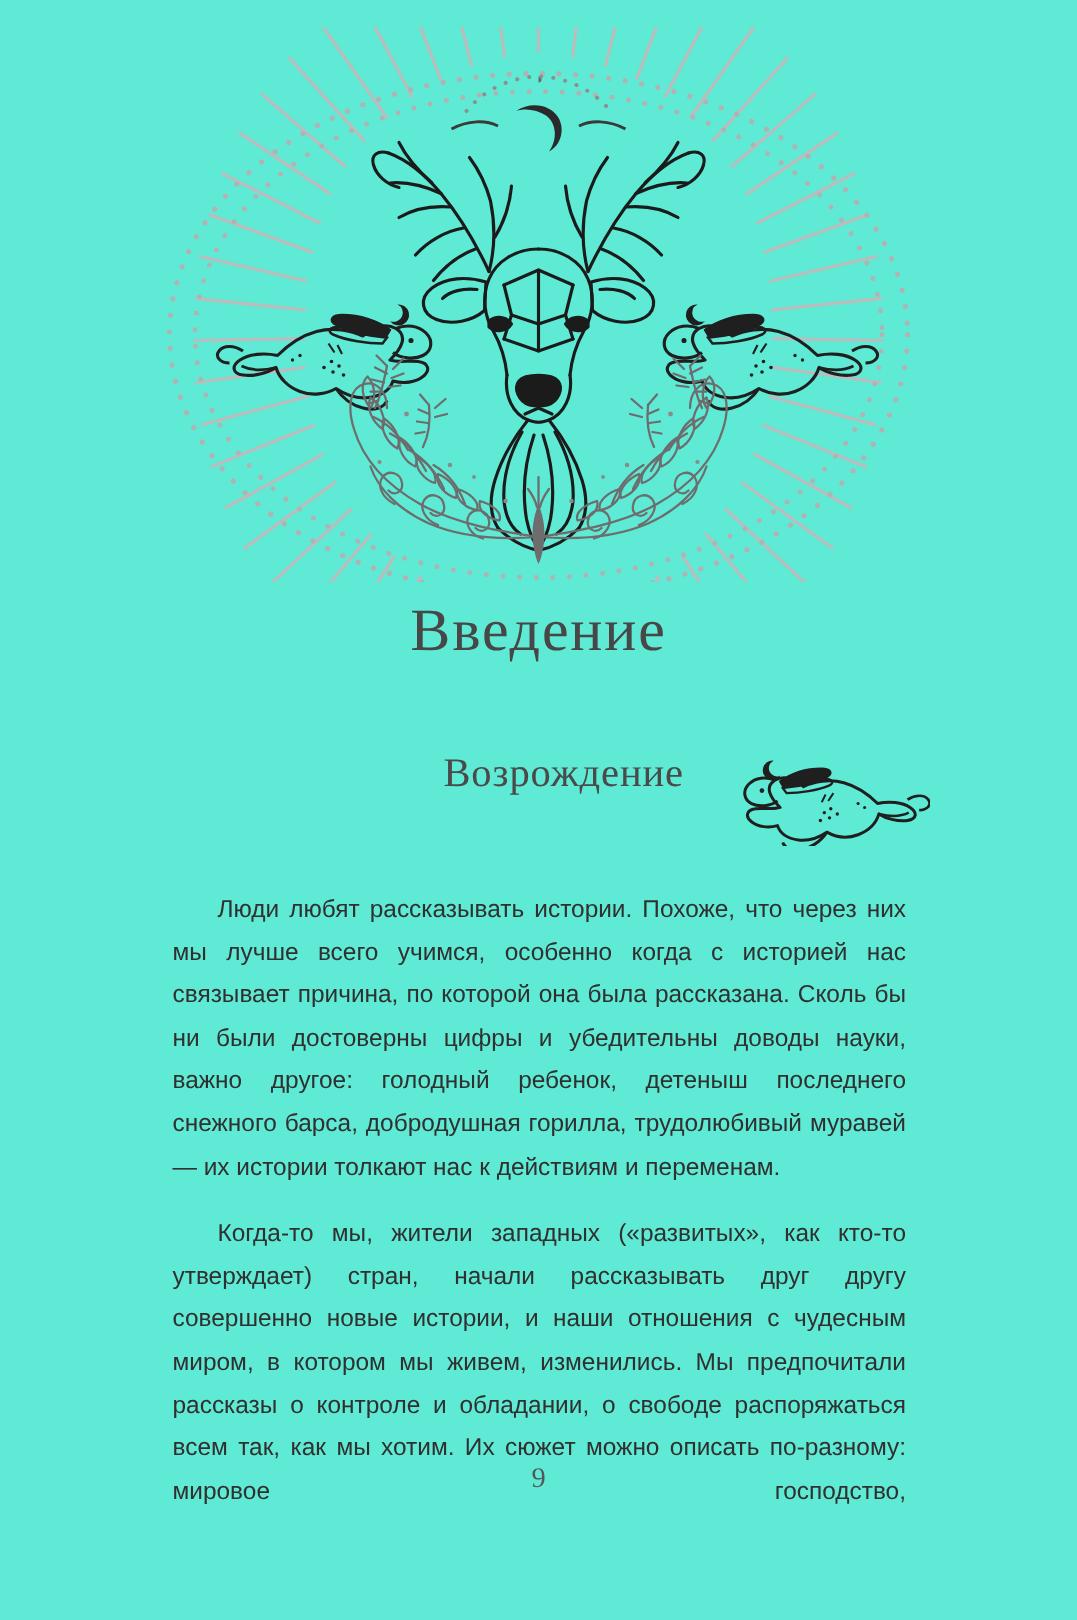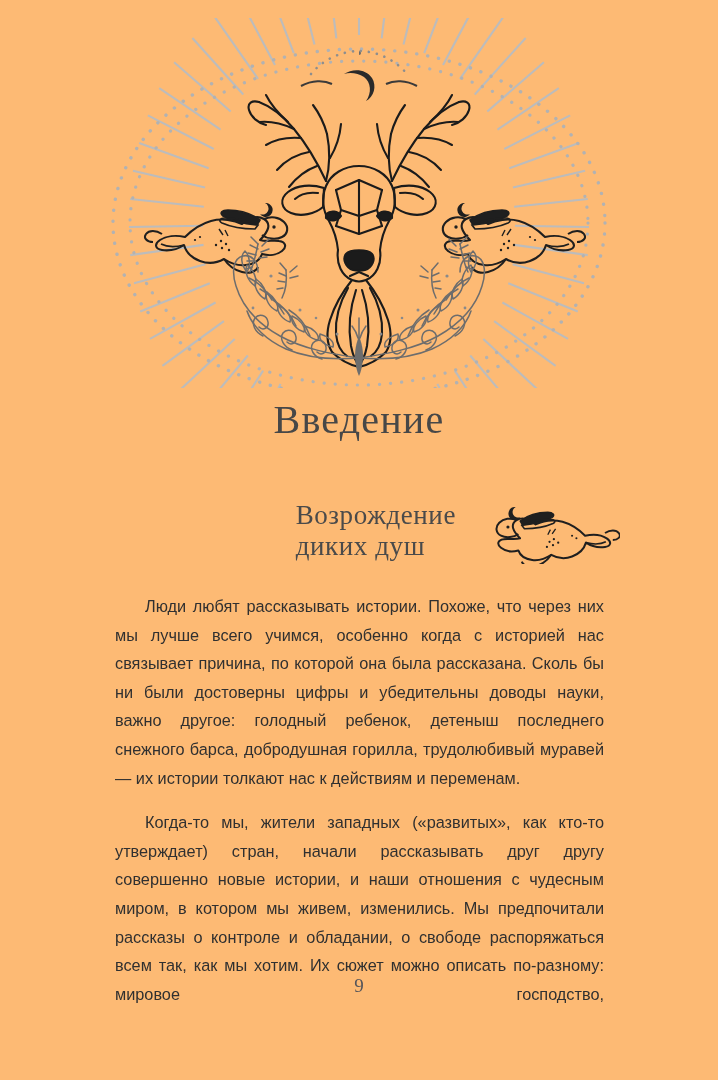--- a/index.html
+++ b/index.html
@@ -12,21 +12,21 @@
     height: 1080px;
     position: relative;
     overflow: hidden;
     font-family: "Liberation Sans", sans-serif;
     color: #2b2b2b;
   }
 
   .page {
     position: absolute;
     inset: 0;
-    background: #fdba74;
+    background: #5eead4;
   }
 
   
   .emblem {
     position: absolute;
     left: 0;
     top: 18px;
     width: 718px;
     height: 370px;
   }
@@ -59,21 +59,21 @@
     display: flex;
     align-items: flex-start;
     justify-content: flex-end;
   }
   .subtitle {
     font-family: "Liberation Serif", serif;
     font-size: 27px;
     line-height: 31px;
     letter-spacing: 0.6px;
     color: #4a4a4a;
-    text-align: left;
+    text-align: right;
     padding-top: 2px;
   }
   .subtitle .line2 {
     display: block;
   }
   .subtitle-hare {
     width: 150px;
     height: 62px;
     margin-left: 14px;
     margin-top: 4px;
@@ -490,21 +490,20 @@
         </g>
       </g>
     </svg>
   </div>
 
   <div class="chapter-title">Введение</div>
 
   <div class="subtitle-block">
     <div class="subtitle">
       <span>Возрождение</span>
-      <span class="line2">диких душ</span>
     </div>
     <div class="subtitle-hare">
       <svg viewBox="0 0 180 70" xmlns="http://www.w3.org/2000/svg">
         <g transform="translate(6,6) scale(1.04)">
           <path d="M52 34 C44 26, 40 18, 48 13 C55 9, 64 12, 70 18
                    C78 14, 90 12, 101 15 C112 18, 120 24, 127 31
                    C136 29, 146 30, 152 34 C158 38, 157 43, 150 44
                    C143 45, 134 43, 128 39
                    C126 46, 120 52, 112 55 C104 58, 95 57, 88 53
                    C82 57, 74 60, 66 59 C58 58, 52 54, 50 48

